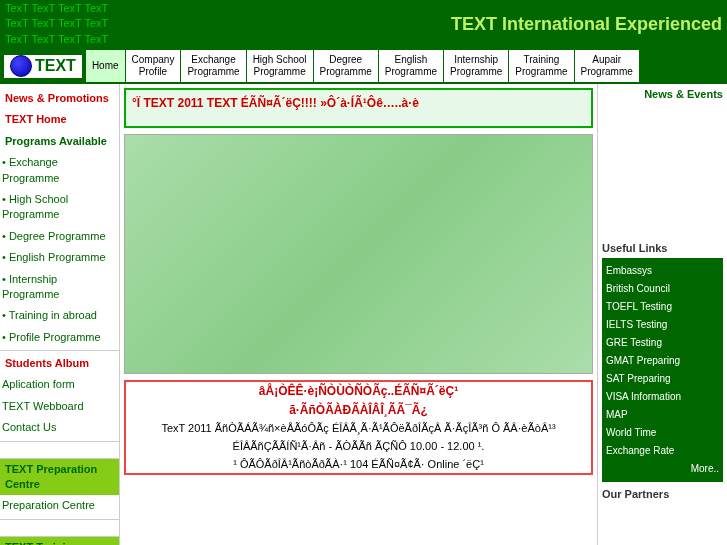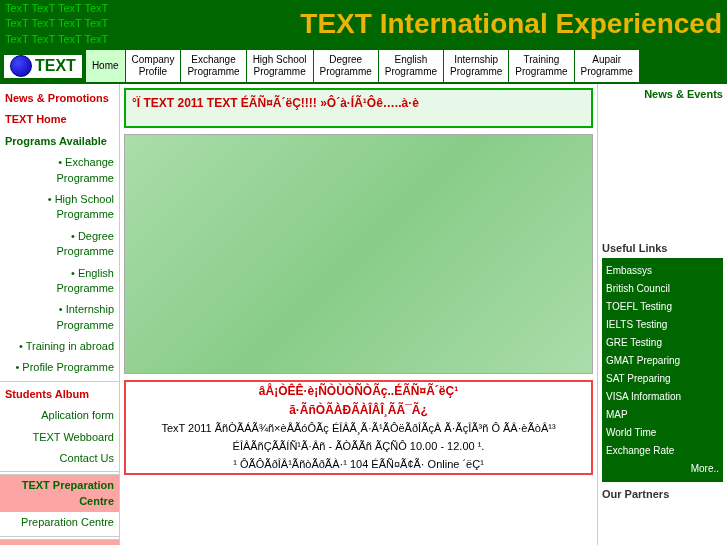--- a/index.html
+++ b/index.html
@@ -15,22 +15,22 @@
       gap: 21px;
     }
     .top-banner-left {
       color: #00cc00;
       font-size: 11px;
       line-height: 1.4;
       flex: 0 0 auto;
       margin-right: 10px;
     }
     .top-banner-title {
-      color: #eab308;
-      font-size: 28px;
+      color: #bef264;
+      font-size: 18px;
       font-weight: bold;
       text-align: right;
       flex: 1;
     }
 
     
     .nav-bar {
       background: #006600;
       display: flex;
       align-items: center;
@@ -106,30 +106,28 @@
       font-weight: bold;
       font-size: 11px;
       cursor: default;
     }
     .sidebar-item.link {
       color: #cc0000;
       font-weight: bold;
     }
     .sidebar-item.sub-link {
       color: #006600;
-      padding-left: 11px;
-      text-align: right;
+      padding-left: 2px;
     }
     .sidebar-item.section-header {
       color: #006600;
       font-weight: bold;
-      background: #fca5a5;
+      background: #84cc16;
       border-top: 1px solid #ccc;
-      margin-top: 2px;
-      text-align: right;
+      margin-top: 16px;
     }
     .sidebar-divider {
       border-top: 1px solid #ccc;
       margin: 2px 0;
     }
 
     
     .center-content {
       flex: 1;
       padding: 4px;

